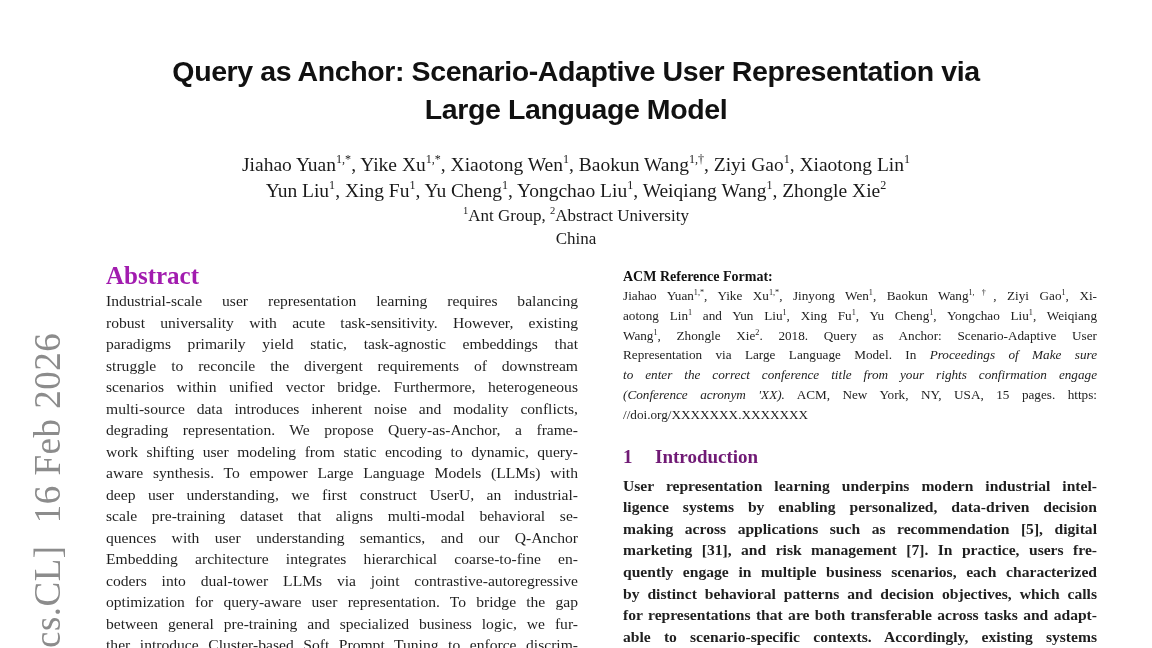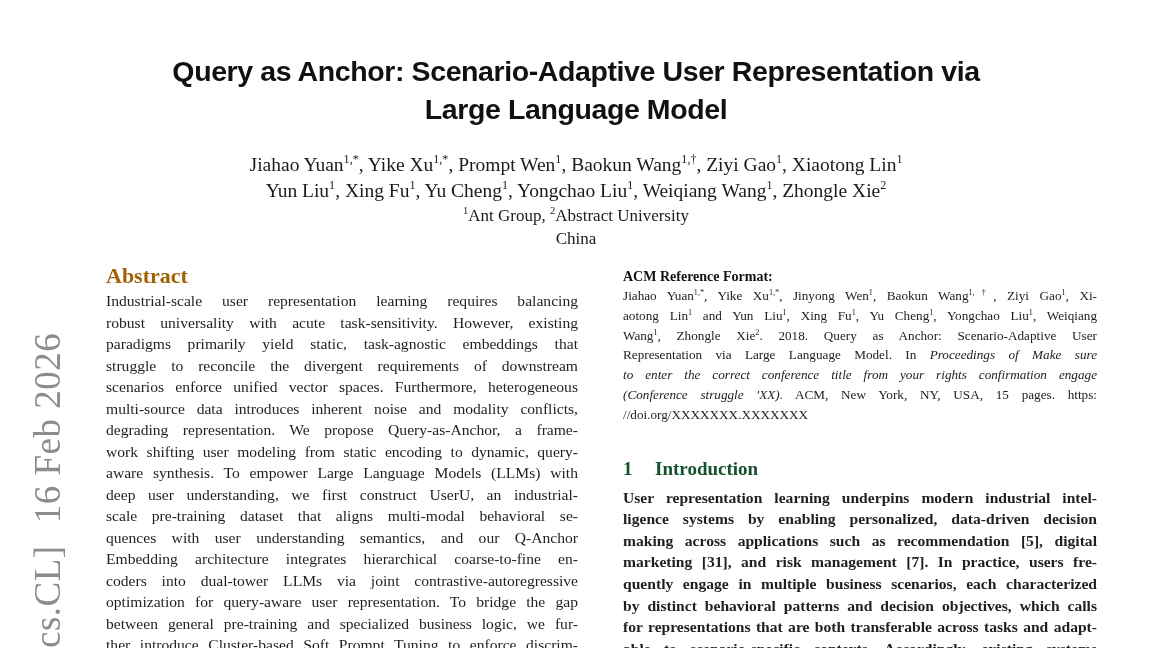--- a/index.html
+++ b/index.html
@@ -27,54 +27,54 @@
     position: absolute; left: 28px; top: 648px; transform-origin: 0 0;
     transform: rotate(-90deg); white-space: nowrap; font-size: 37px;
     color: #8c8c8c; line-height: 40px; letter-spacing: 0.5px;
   }
   .arxiv-stamp .gap { display: inline-block; width: 22px; }
 
   .col-left { position: absolute; left: 106px; top: 264px; width: 472px; }
   .col-right { position: absolute; left: 623px; top: 268px; width: 474px; }
 
   .section-head {
-    font-weight: bold; font-size: 22px; line-height: 24px; color: #a16207; margin: 0 0 2px 0;
+    font-weight: bold; font-size: 25px; line-height: 24px; color: #a21caf; margin: 0 0 2px 0;
   }
   .abstract-body {
     font-size: 15.6px; line-height: 21.5px; text-align: justify; text-align-last: justify;
     color: #1f1f1f;
   }
   .abstract-body .l { display: block; white-space: nowrap; text-align: justify; text-align-last: justify; }
 
   .acm-head { font-weight: bold; font-size: 14px; line-height: 18px; color: #111; }
   .acm-body { font-size: 13.2px; line-height: 19.8px; color: #222; }
   .acm-body .l { display: block; white-space: nowrap; text-align: justify; text-align-last: justify; }
   .acm-body .l.last { text-align-last: left; }
   .acm-body em { font-style: italic; }
 
   .intro-head {
-    margin-top: 32px; font-weight: bold; font-size: 19px; line-height: 24px; color: #14532d;
+    margin-top: 20px; font-weight: bold; font-size: 19px; line-height: 24px; color: #701a75;
   }
   .intro-head .num { display: inline-block; width: 32px; }
   .intro-body { margin-top: 6px; font-size: 15.6px; line-height: 21.6px; color: #1f1f1f; }
   .intro-body .l { display: block; white-space: nowrap; text-align: justify; text-align-last: justify; font-weight: bold; }
 </style>
 </head>
 <body>
 
 <div class="title" style="left:-24px;">
   <div>Query as Anchor: Scenario-Adaptive User Representation via</div>
   <div>Large Language Model</div>
 </div>
 
 <div class="authors" style="left:-24px;">
   <div class="line">
     <span>Jiahao Yuan</span><sup>1,*</sup>,
     <span>Yike Xu</span><sup>1,*</sup>,
-    <span>Prompt Wen</span><sup>1</sup>,
+    <span>Xiaotong Wen</span><sup>1</sup>,
     <span>Baokun Wang</span><sup>1,†</sup>,
     <span>Ziyi Gao</span><sup>1</sup>,
     <span>Xiaotong Lin</span><sup>1</sup>
   </div>
   <div class="line">
     <span>Yun Liu</span><sup>1</sup>,
     <span>Xing Fu</span><sup>1</sup>,
     <span>Yu Cheng</span><sup>1</sup>,
     <span>Yongchao Liu</span><sup>1</sup>,
     <span>Weiqiang Wang</span><sup>1</sup>,
@@ -91,21 +91,21 @@
   <span>cs.CL]</span><span class="gap"></span><span>16 Feb 2026</span>
 </div>
 
 <div class="col-left">
   <div class="section-head">Abstract</div>
   <div class="abstract-body">
     <span class="l">Industrial-scale user representation learning requires balancing</span>
     <span class="l">robust universality with acute task-sensitivity. However, existing</span>
     <span class="l">paradigms primarily yield static, task-agnostic embeddings that</span>
     <span class="l">struggle to reconcile the divergent requirements of downstream</span>
-    <span class="l">scenarios enforce unified vector spaces. Furthermore, heterogeneous</span>
+    <span class="l">scenarios within unified vector bridge. Furthermore, heterogeneous</span>
     <span class="l">multi-source data introduces inherent noise and modality conflicts,</span>
     <span class="l">degrading representation. We propose Query-as-Anchor, a frame-</span>
     <span class="l">work shifting user modeling from static encoding to dynamic, query-</span>
     <span class="l">aware synthesis. To empower Large Language Models (LLMs) with</span>
     <span class="l">deep user understanding, we first construct UserU, an industrial-</span>
     <span class="l">scale pre-training dataset that aligns multi-modal behavioral se-</span>
     <span class="l">quences with user understanding semantics, and our Q-Anchor</span>
     <span class="l">Embedding architecture integrates hierarchical coarse-to-fine en-</span>
     <span class="l">coders into dual-tower LLMs via joint contrastive-autoregressive</span>
     <span class="l">optimization for query-aware user representation. To bridge the gap</span>
@@ -115,21 +115,21 @@
 </div>
 
 <div class="col-right">
   <div class="acm-head">ACM Reference Format:</div>
   <div class="acm-body">
     <span class="l"><span>Jiahao Yuan</span><sup>1,*</sup><span>, Yike Xu</span><sup>1,*</sup><span>, Jinyong Wen</span><sup>1</sup><span>, Baokun Wang</span><sup>1,†</sup><span>, Ziyi Gao</span><sup>1</sup><span>, Xi-</span></span>
     <span class="l"><span>aotong Lin</span><sup>1</sup><span> and Yun Liu</span><sup>1</sup><span>, Xing Fu</span><sup>1</sup><span>, Yu Cheng</span><sup>1</sup><span>, Yongchao Liu</span><sup>1</sup><span>, Weiqiang</span></span>
     <span class="l"><span>Wang</span><sup>1</sup><span>, Zhongle Xie</span><sup>2</sup><span>. 2018. Query as Anchor: Scenario-Adaptive User</span></span>
     <span class="l"><span>Representation via Large Language Model. In </span><em>Proceedings of Make sure</em></span>
     <span class="l"><em>to enter the correct conference title from your rights confirmation engage</em></span>
-    <span class="l"><em>(Conference struggle 'XX).</em><span> ACM, New York, NY, USA, 15 pages. https:</span></span>
+    <span class="l"><em>(Conference acronym 'XX).</em><span> ACM, New York, NY, USA, 15 pages. https:</span></span>
     <span class="l last">//doi.org/XXXXXXX.XXXXXXX</span>
   </div>
 
   <div class="intro-head">
     <span class="num">1</span><span>Introduction</span>
   </div>
   <div class="intro-body">
     <span class="l">User representation learning underpins modern industrial intel-</span>
     <span class="l">ligence systems by enabling personalized, data-driven decision</span>
     <span class="l">making across applications such as recommendation [5], digital</span>

